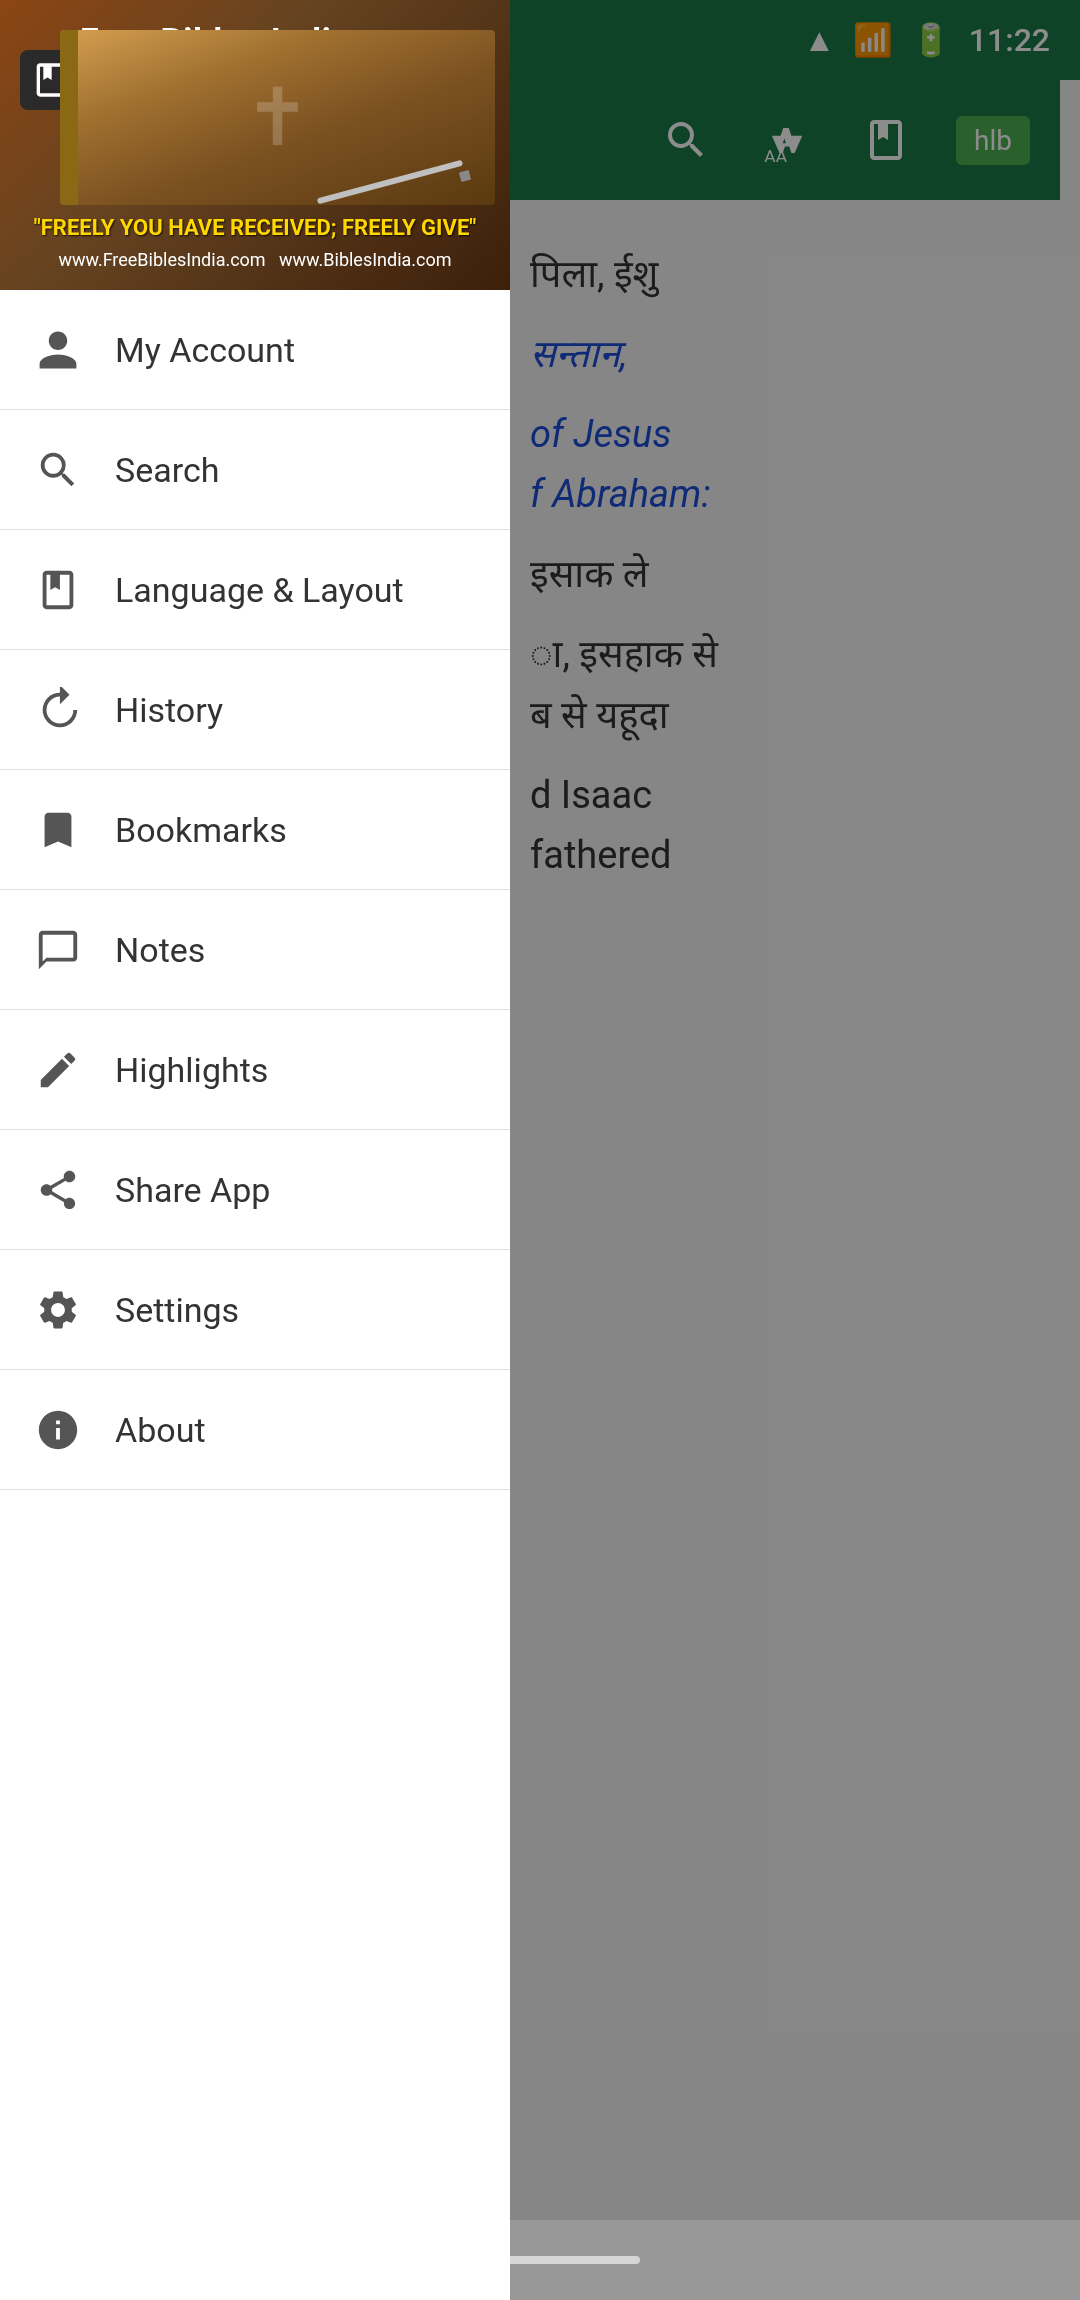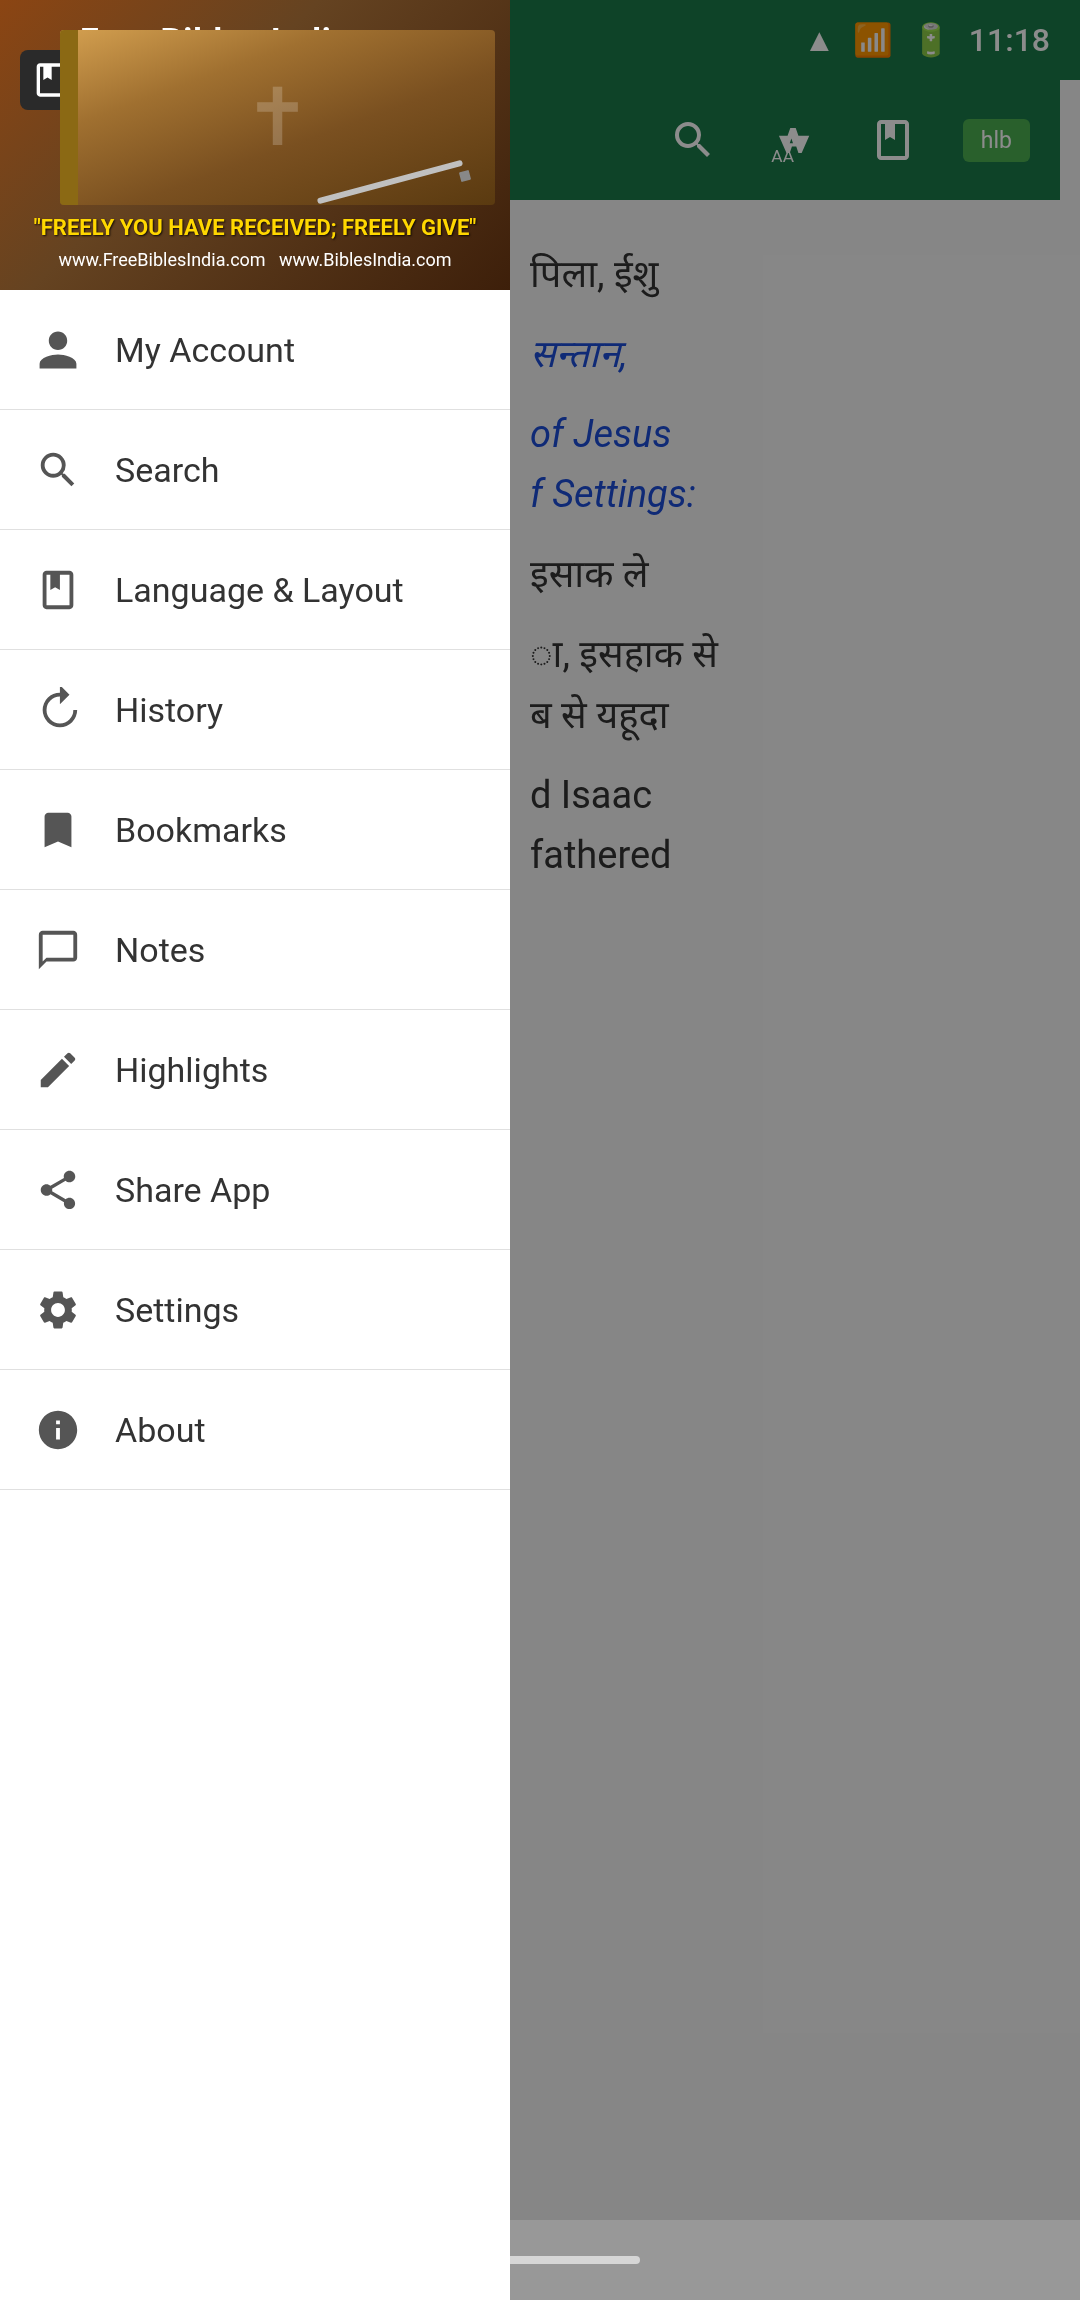--- a/index.html
+++ b/index.html
@@ -68,21 +68,21 @@
       justify-content: center;
       color: white;
       font-size: 42px;
     }
 
     .hlb-badge {
       background: #4caf50;
       color: white;
       padding: 8px 18px;
       border-radius: 6px;
-      font-size: 23px;
+      font-size: 28px;
     }
 
     
     .overlay {
       position: absolute;
       top: 0; left: 510px;
       width: 570px;
       height: 2300px;
       background: rgba(0,0,0,0.45);
       z-index: 150;
@@ -238,21 +238,21 @@
 </head>
 <body>
 
 <div class="bg-content">
 
   <div class="status-bar">
     <div class="status-bar-right">
       <span>▲</span>
       <span>📶</span>
       <span>🔋</span>
-      <span>11:18</span>
+      <span>11:22</span>
     </div>
   </div>
 
   <div class="toolbar">
     <div class="toolbar-icon">
       <svg viewBox="0 0 24 24" fill="white" width="48" height="48">
           <path d="M15.5 14h-.79l-.28-.27A6.471 6.471 0 0 0 16 9.5 6.5 6.5 0 1 0 9.5 16c1.61 0 3.09-.59 4.23-1.57l.27.28v.79l5 4.99L20.49 19l-4.99-5zm-6 0C7.01 14 5 11.99 5 9.5S7.01 5 9.5 5 14 7.01 14 9.5 11.99 14 9.5 14z"></path>
         </svg>
     </div>
     <div class="toolbar-icon">
@@ -268,21 +268,21 @@
     </div>
     <div class="hlb-badge">hlb</div>
   </div>
 
   <div class="bible-text-area">
     <div class="bible-text-line hindi">पिला, ईशु</div>
     <br>
     <div class="bible-text-line purple">सन्तान,</div>
     <br>
     <div class="bible-text-line purple">of Jesus</div>
-    <div class="bible-text-line purple">f Settings:</div>
+    <div class="bible-text-line purple">f Abraham:</div>
     <br>
     <div class="bible-text-line hindi">इसाक ले</div>
     <br>
     <div class="bible-text-line hindi">ा, इसहाक से</div>
     <div class="bible-text-line hindi">ब से यहूदा</div>
     <br>
     <div class="bible-text-line normal">d Isaac</div>
     <div class="bible-text-line normal">fathered</div>
   </div>
 </div>

